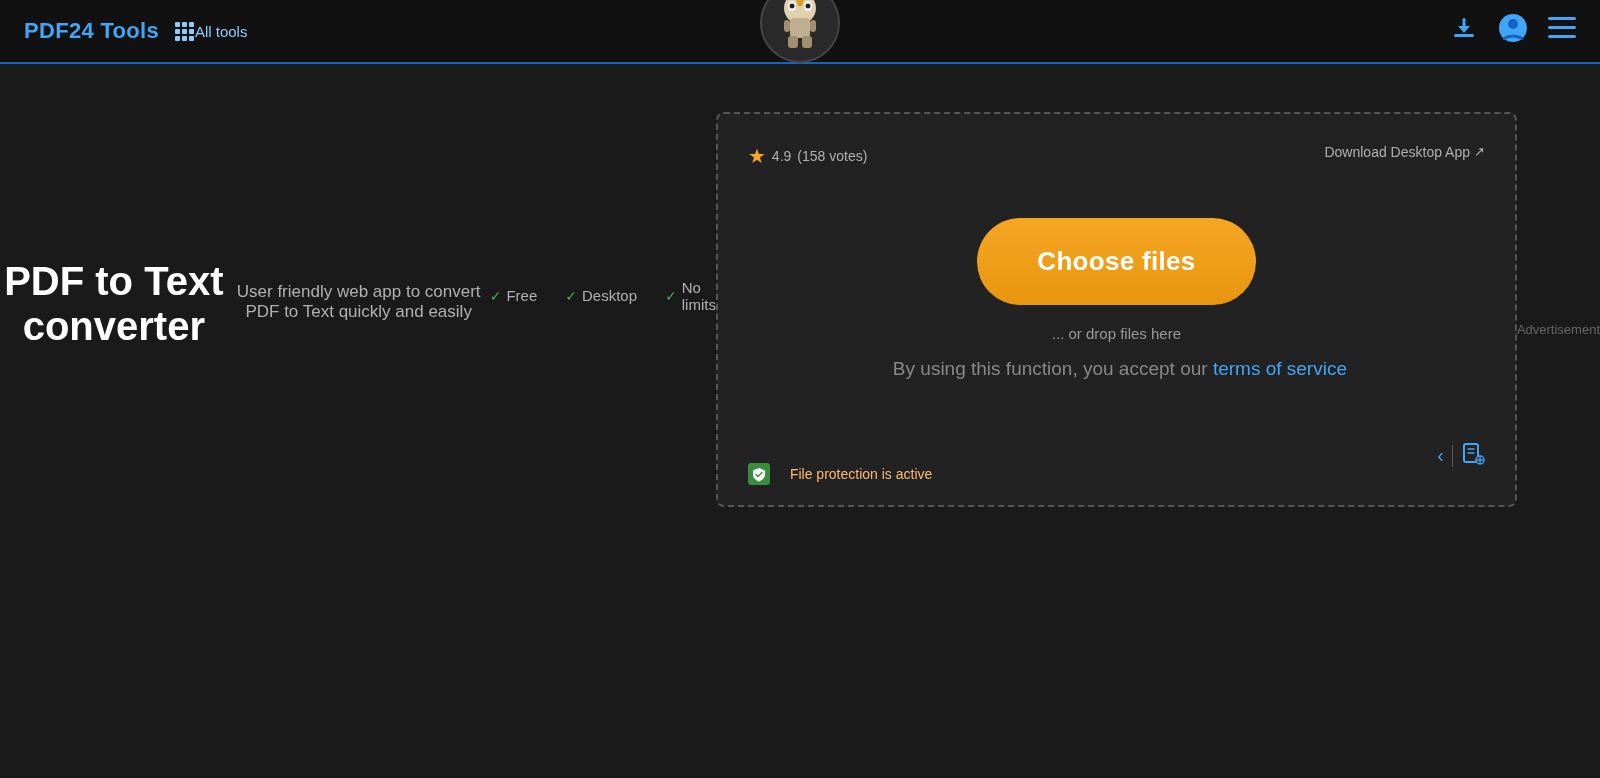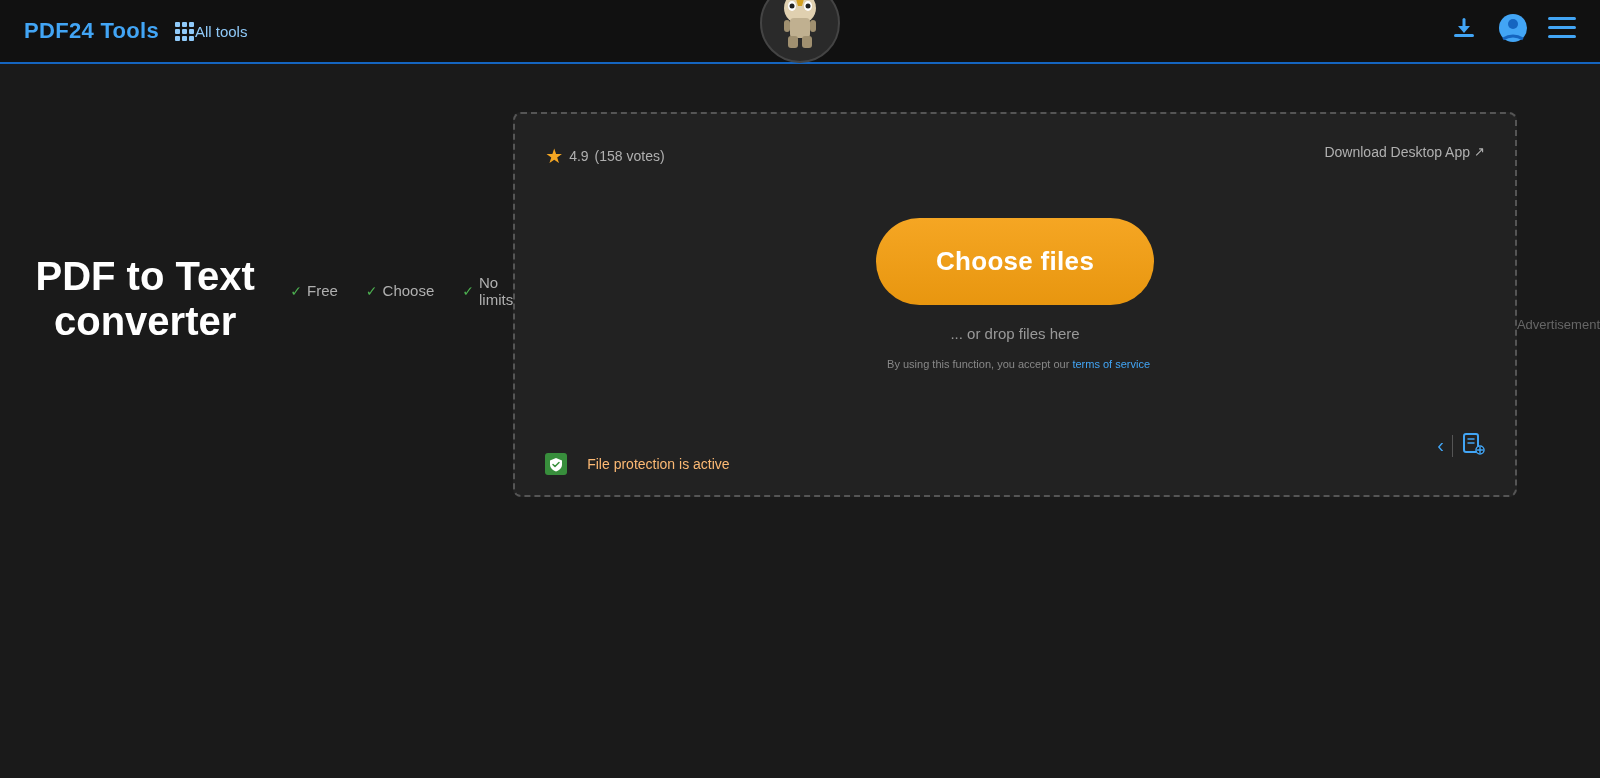--- a/index.html
+++ b/index.html
@@ -201,21 +201,21 @@
     }
 
     .drop-text {
       color: #999;
       font-size: 15px;
       margin-bottom: 16px;
     }
 
     .terms-text {
       color: #888;
-      font-size: 11px;
+      font-size: 19px;
       padding-left: 7px;
     }
 
     .terms-link {
       color: #42a5f5;
       cursor: pointer;
     }
 
     
     .drop-zone-bottom {
@@ -344,29 +344,30 @@
         <rect y="9" width="28" height="3" rx="1.5" fill="#42a5f5"></rect>
         <rect y="18" width="28" height="3" rx="1.5" fill="#42a5f5"></rect>
       </svg>
     </span>
   </div>
 </header>
 
 <main class="main-content">
 
   <h1 class="page-title">PDF to Text converter</h1>
+  <p class="page-subtitle">User friendly web app to convert PDF to Text quickly and easily</p>
 
   <div class="features-row">
     <span class="feature-item">
       <span class="check-icon">✓</span>
       <span>Free</span>
     </span>
     <span class="feature-item">
       <span class="check-icon">✓</span>
-      <span>Choose</span>
+      <span>Desktop</span>
     </span>
     <span class="feature-item">
       <span class="check-icon">✓</span>
       <span>No limits</span>
     </span>
   </div>
 
   <div class="drop-zone-container">
 
     <div class="drop-zone-top">

